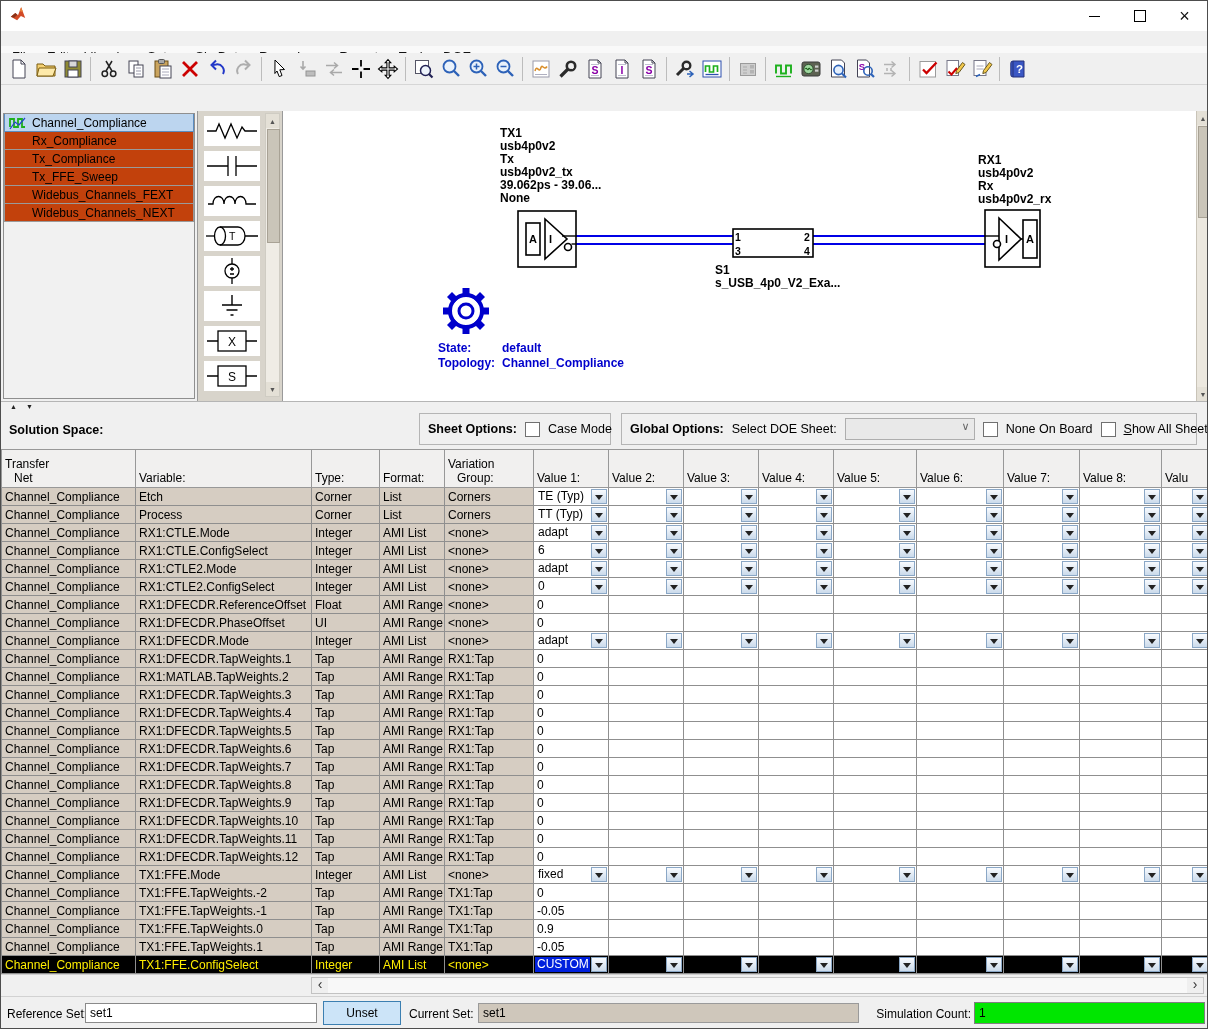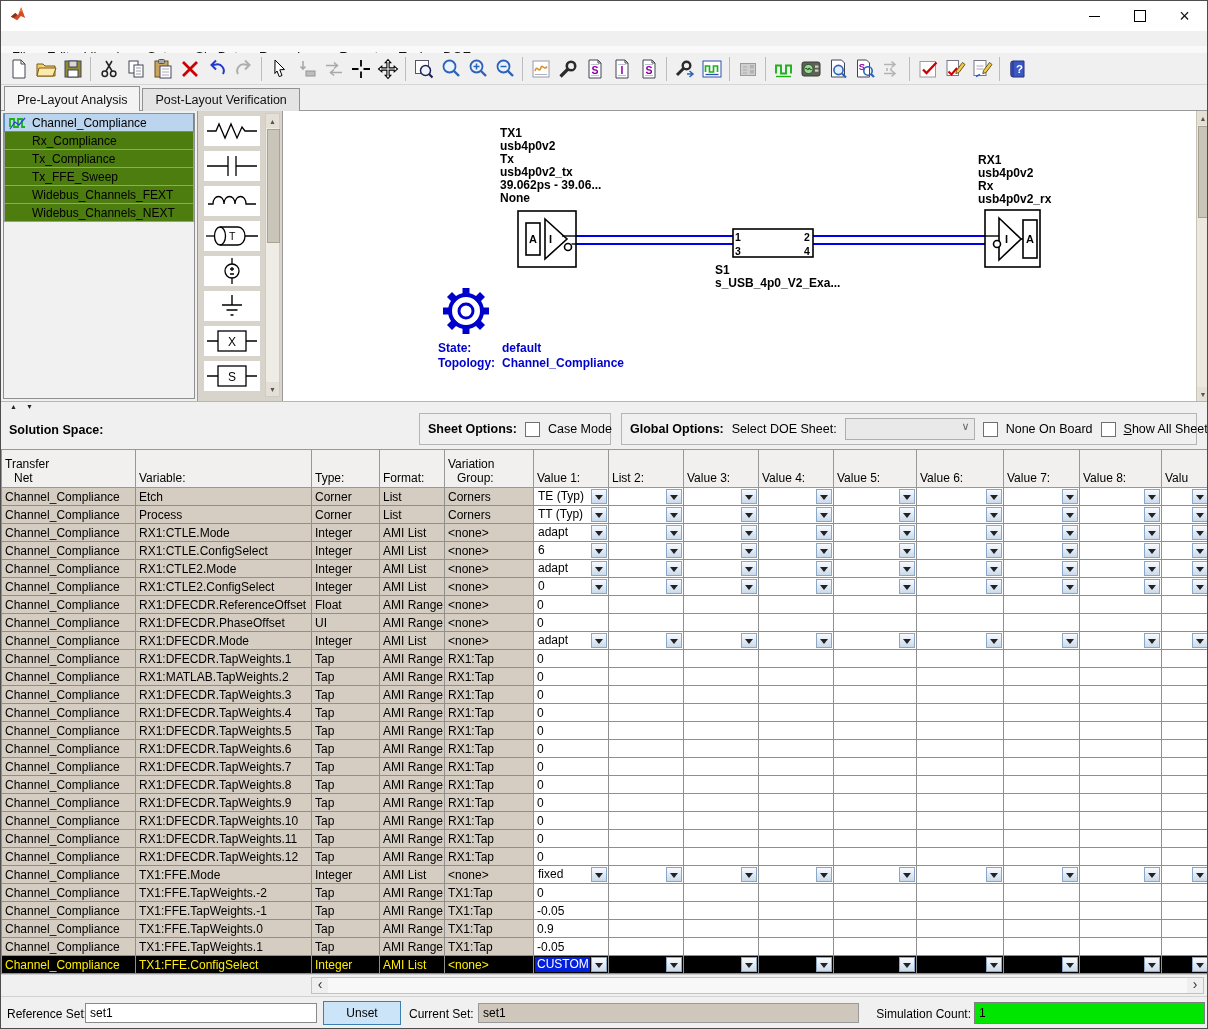--- a/index.html
+++ b/index.html
@@ -28,21 +28,21 @@
   .tb-sep{width:1px;height:24px;background:#bcbcbc;margin:0 4px;flex:0 0 auto;}
 
   
   #tabbar{position:absolute;top:84px;left:0;right:0;height:26px;background:#f0f0f0;display:flex;align-items:flex-end;padding-left:3px;border-bottom:1px solid #999;box-sizing:border-box;}
   .tab{font-size:12.5px;color:#111;padding:4px 12px 4px;border:1px solid #919191;border-bottom:none;background:#e4e4e4;margin-right:2px;position:relative;top:1px;}
   .tab.active{background:#f3f3f3;padding-top:6px;top:1px;z-index:2;}
 
   
   #main{position:absolute;top:110px;left:0;width:1208px;height:290px;background:#f0f0f0;}
   #sheetlist{position:absolute;left:2px;top:2px;width:190px;height:284px;background:#f1f1f1;border:1px solid #8f8f8f;overflow:hidden;}
-  .sheet-item{height:17px;border:1px solid #9a9a9a;margin-top:-1px;display:flex;align-items:center;font-size:12px;color:#000;background:#4d7c0f;padding-left:4px;}
+  .sheet-item{height:17px;border:1px solid #9a9a9a;margin-top:-1px;display:flex;align-items:center;font-size:12px;color:#000;background:#c2410c;padding-left:4px;}
   .sheet-item.sel{background:#bcd5ef;border-color:#5b8cc0;position:relative;z-index:1;}
   .sheet-ic{width:19px;height:14px;flex:0 0 auto;}
   .sheet-sp{width:19px;flex:0 0 auto;}
   .sheet-lbl{margin-left:4px;white-space:nowrap;}
 
   #palette{position:absolute;left:196px;top:0;width:86px;height:290px;background:#d8d4cb;border-left:1px solid #9a9a9a;border-right:1px solid #9a9a9a;box-sizing:border-box;overflow:hidden;}
   .pal-item{width:56px;height:30px;background:#fff;margin:5px 0 0 6px;}
   #palette-scroll{position:absolute;right:2px;top:2px;width:15px;height:284px;background:#efece5;border:1px solid #cfccc3;box-sizing:border-box;}
   .ps-btn{height:14px;display:flex;align-items:center;justify-content:center;font-size:7px;color:#555;background:#e4e0d6;}
   .ps-btn.bottom{position:absolute;bottom:0;left:0;right:0;}
@@ -377,24 +377,20 @@
       <div class="tb-sep"></div>
       <div class="tb-btn">
         <span class="tb-ic"><svg width="22" height="22" viewBox="0 0 22 22">
             <path d="M6 3 q-2.2 0 -2.2 2.2 v11.6 q0 2.2 2.2 2.2 h11 V3 z" fill="#3a57c4" stroke="#24307a"></path>
             <path d="M6 3 v16" stroke="#24307a"></path>
             <text x="12.5" y="15" font-size="11.5" font-weight="bold" fill="#fff" text-anchor="middle">?</text>
           </svg></span>
       </div>
     </div>
 
-  <div id="tabbar">
-    <div class="tab active">Pre-Layout Analysis</div>
-    <div class="tab">Post-Layout Verification</div>
-  </div>
 
   <div id="main">
     <div id="sheetlist">
         <div class="sheet-item sel">
           <span class="sheet-ic"><svg width="17" height="14" viewBox="0 0 17 14">
               <polyline points="1,11 1,3 5,3 5,11 9,11 9,3 13,3 13,11 16,11" fill="none" stroke="#1db01d" stroke-width="1.8"></polyline>
               <polyline points="1,13 6,6 10,9 16,2" fill="none" stroke="#2244cc" stroke-width="1.2"></polyline>
             </svg></span>
           <span class="sheet-lbl">Channel_Compliance</span>
         </div>
@@ -609,21 +605,21 @@
               <div>Format:</div>
             </th>
             <th>
               <div>Variation</div>
               <div class="ind">Group:</div>
             </th>
             <th>
               <div>Value 1:</div>
             </th>
             <th>
-              <div>List 2:</div>
+              <div>Value 2:</div>
             </th>
             <th>
               <div>Value 3:</div>
             </th>
             <th>
               <div>Value 4:</div>
             </th>
             <th>
               <div>Value 5:</div>
             </th>

